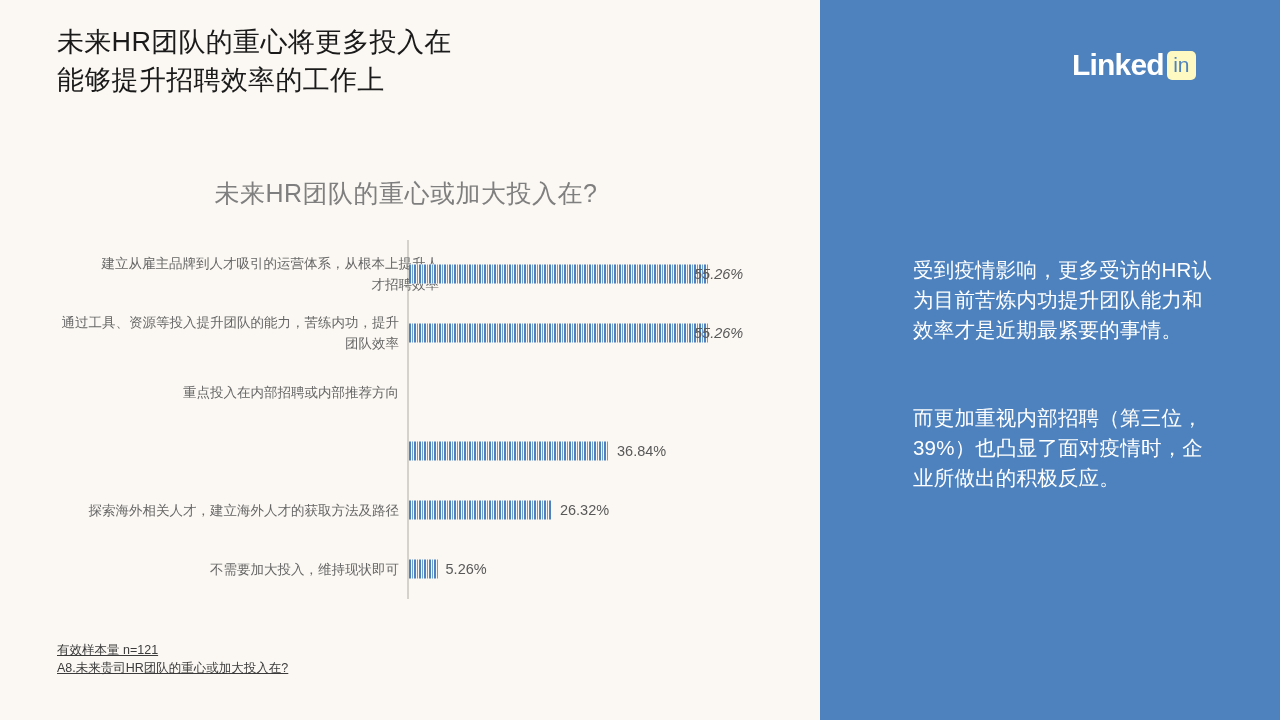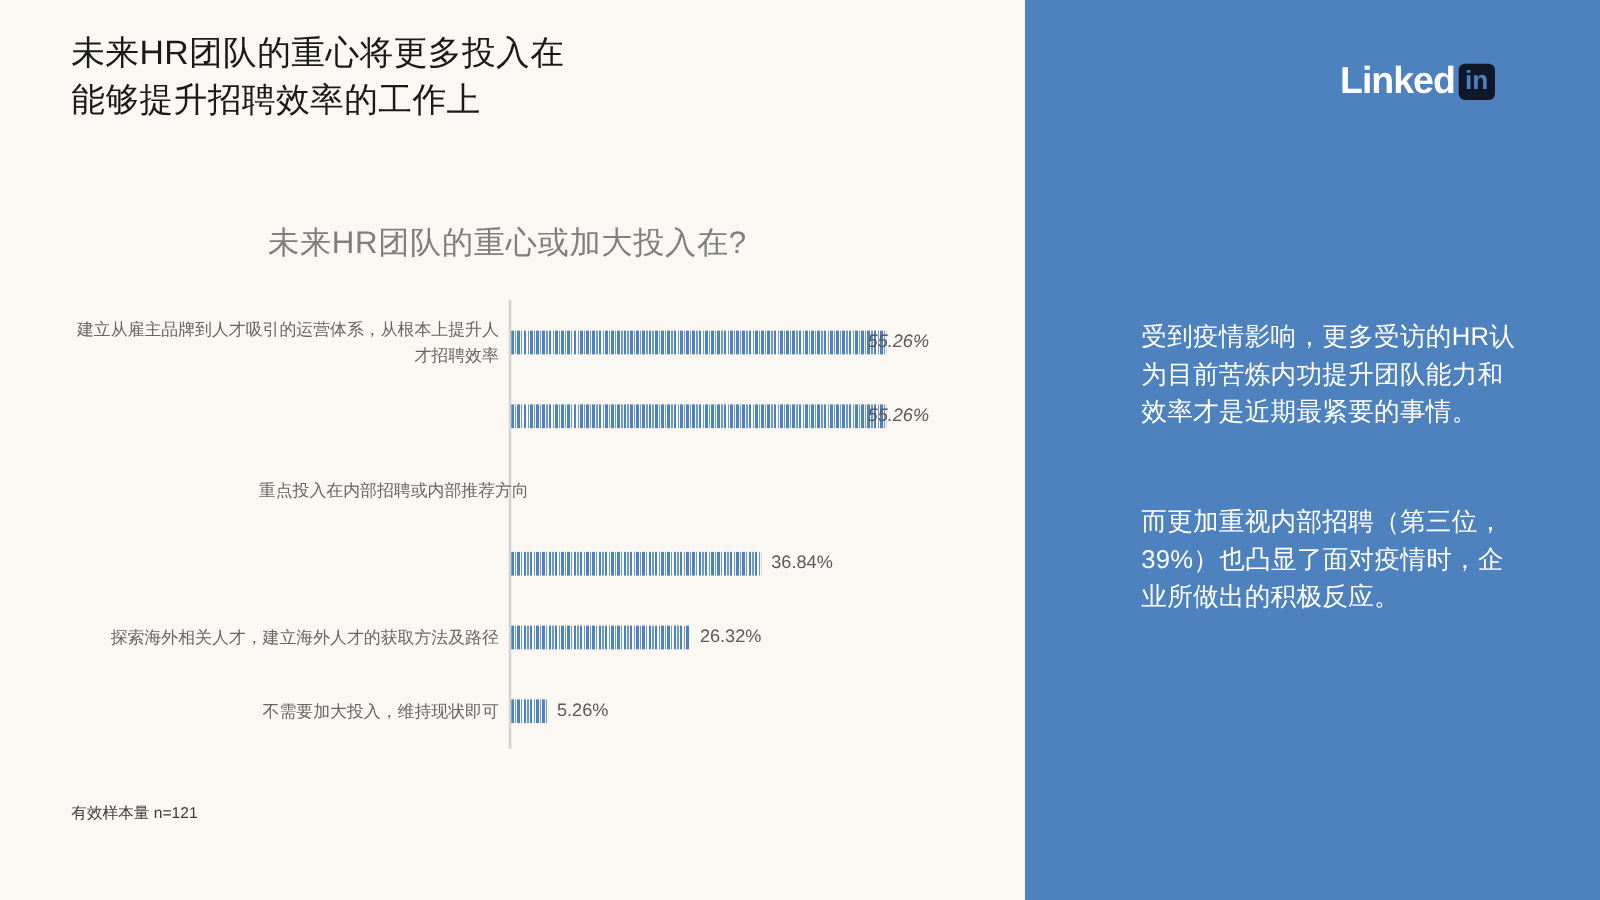--- a/index.html
+++ b/index.html
@@ -42,24 +42,24 @@
     color: #ffffff;
     font-size: 30px;
     font-weight: bold;
     letter-spacing: -0.8px;
     line-height: 1;
   }
   #logo .logo-mark {
     width: 29px;
     height: 29px;
     border-radius: 5px;
-    background: #0f172a;
+    background: #fef9c3;
     color: #4E82BE;
     font-size: 21px;
-    font-weight: bold;
+    font-weight: normal;
     display: flex;
     align-items: center;
     justify-content: center;
     margin-left: 3px;
     line-height: 1;
     padding-bottom: 1px;
     box-sizing: border-box;
   }
   .panel-para {
     position: absolute;
@@ -161,49 +161,50 @@
 
   
   #footnote {
     position: absolute;
     left: 57px;
     top: 641px;
     color: #3B3B3B;
     font-size: 12.5px;
     line-height: 18px;
   }
-  #footnote div { white-space: pre; }
+  #footnote div { white-space: pre; text-decoration: underline; }
 </style>
 </head>
 <body>
 
 <div id="slide">
 
   <div id="main-title">未来HR团队的重心将更多投入在
 能够提升招聘效率的工作上</div>
 
   <div id="chart-title">未来HR团队的重心或加大投入在?</div>
 
   <div id="chart">
     <div id="axis-line"></div>
     <div id="bar-rows">
-        <div class="bar-row" style="top: 4px;">
+        <div class="bar-row" style="top: 4px; padding-left: 40px;">
           <div class="cat-label">建立从雇主品牌到人才吸引的运营体系，从根本上提升人才招聘效率</div>
           <div class="bar-wrap">
             <div class="bar" style="width: 300.062px;"></div>
             <span class="bar-value overlap">55.26%</span>
           </div>
         </div>
         <div class="bar-row" style="top: 63px;">
+          <div class="cat-label">通过工具、资源等投入提升团队的能力，苦练内功，提升团队效率</div>
           <div class="bar-wrap">
             <div class="bar" style="width: 300.062px;"></div>
             <span class="bar-value overlap">55.26%</span>
           </div>
         </div>
-        <div class="bar-row" style="top: 122px; padding-left: 24px;">
+        <div class="bar-row" style="top: 122px;">
           <div class="cat-label">重点投入在内部招聘或内部推荐方向</div>
         </div>
         <div class="bar-row" style="top: 181px;">
           <div class="bar-wrap">
             <div class="bar" style="width: 200.041px;"></div>
             <span class="bar-value normal">36.84%</span>
           </div>
         </div>
         <div class="bar-row" style="top: 240px;">
           <div class="cat-label">探索海外相关人才，建立海外人才的获取方法及路径</div>
@@ -217,20 +218,21 @@
           <div class="bar-wrap">
             <div class="bar" style="width: 28.5618px;"></div>
             <span class="bar-value normal">5.26%</span>
           </div>
         </div>
       </div>
   </div>
 
   <div id="footnote">
     <div>有效样本量 n=121</div>
+    <div>A8.未来贵司HR团队的重心或加大投入在?</div>
   </div>
 
   <div id="right-panel">
     <div id="logo">
       <span class="logo-word">Linked</span>
       <span class="logo-mark">in</span>
     </div>
     <div class="panel-para" id="panel-para-1">受到疫情影响，更多受访的HR认为目前苦炼内功提升团队能力和效率才是近期最紧要的事情。</div>
     <div class="panel-para" id="panel-para-2">而更加重视内部招聘（第三位，39%）也凸显了面对疫情时，企业所做出的积极反应。</div>
   </div>

